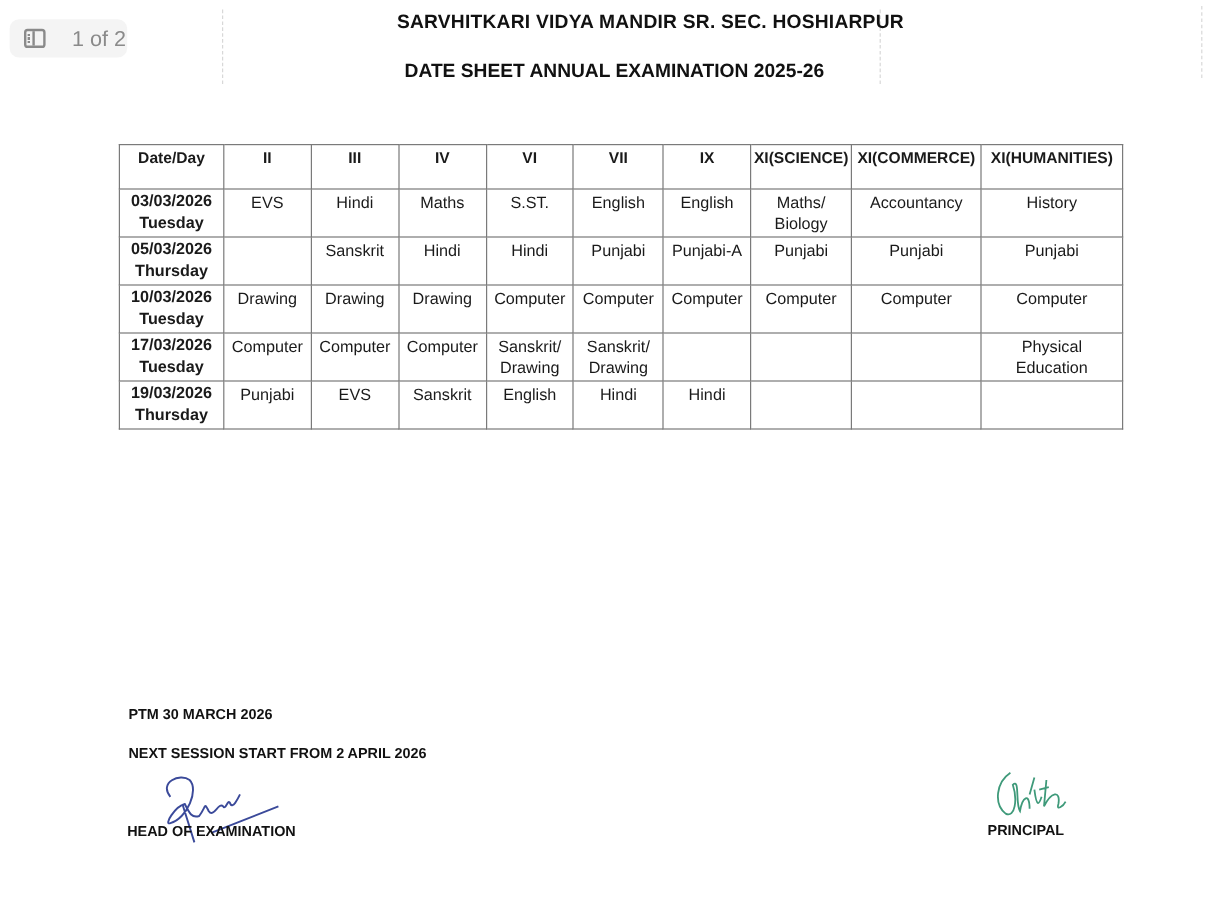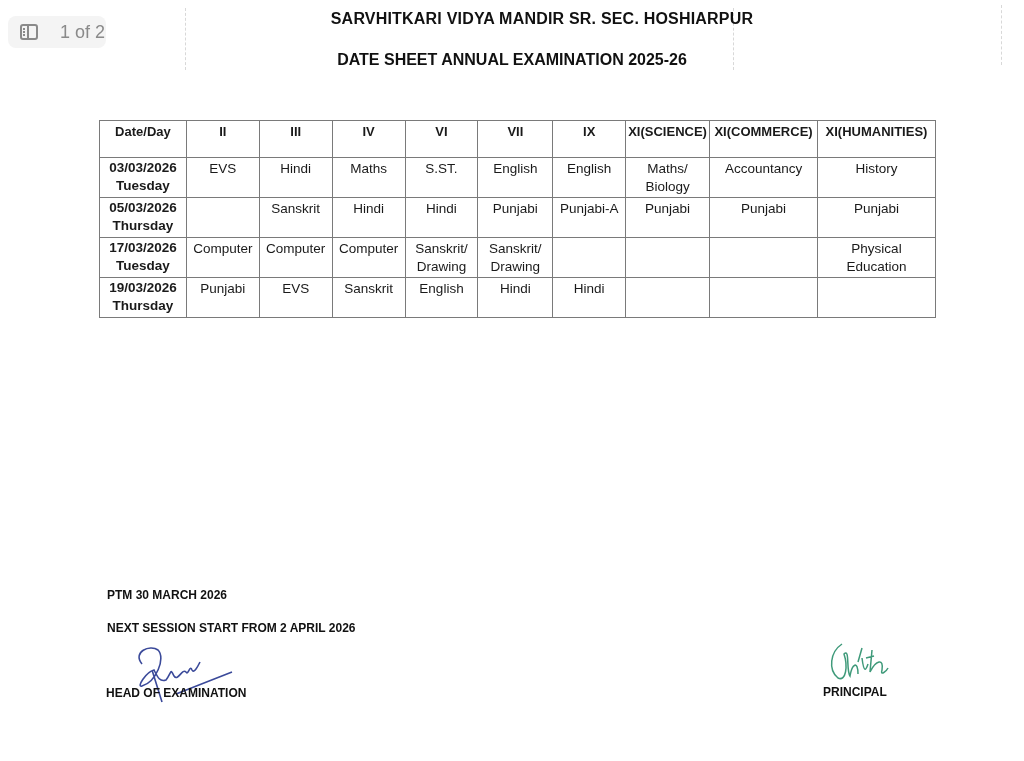--- a/index.html
+++ b/index.html
@@ -103,20 +103,35 @@
         <td>Hindi</td>
         <td>Hindi</td>
         <td>Punjabi</td>
         <td>Punjabi-A</td>
         <td>Punjabi</td>
         <td>Punjabi</td>
         <td>Punjabi</td>
       </tr>
       <tr>
         <td class="date">
+          <div>10/03/2026</div>
+          <div>Tuesday</div>
+        </td>
+        <td>Drawing</td>
+        <td>Drawing</td>
+        <td>Drawing</td>
+        <td>Computer</td>
+        <td>Computer</td>
+        <td>Computer</td>
+        <td>Computer</td>
+        <td>Computer</td>
+        <td>Computer</td>
+      </tr>
+      <tr>
+        <td class="date">
           <div>17/03/2026</div>
           <div>Tuesday</div>
         </td>
         <td>Computer</td>
         <td>Computer</td>
         <td>Computer</td>
         <td>Sanskrit/ Drawing</td>
         <td>Sanskrit/ Drawing</td>
         <td></td>
         <td></td>

